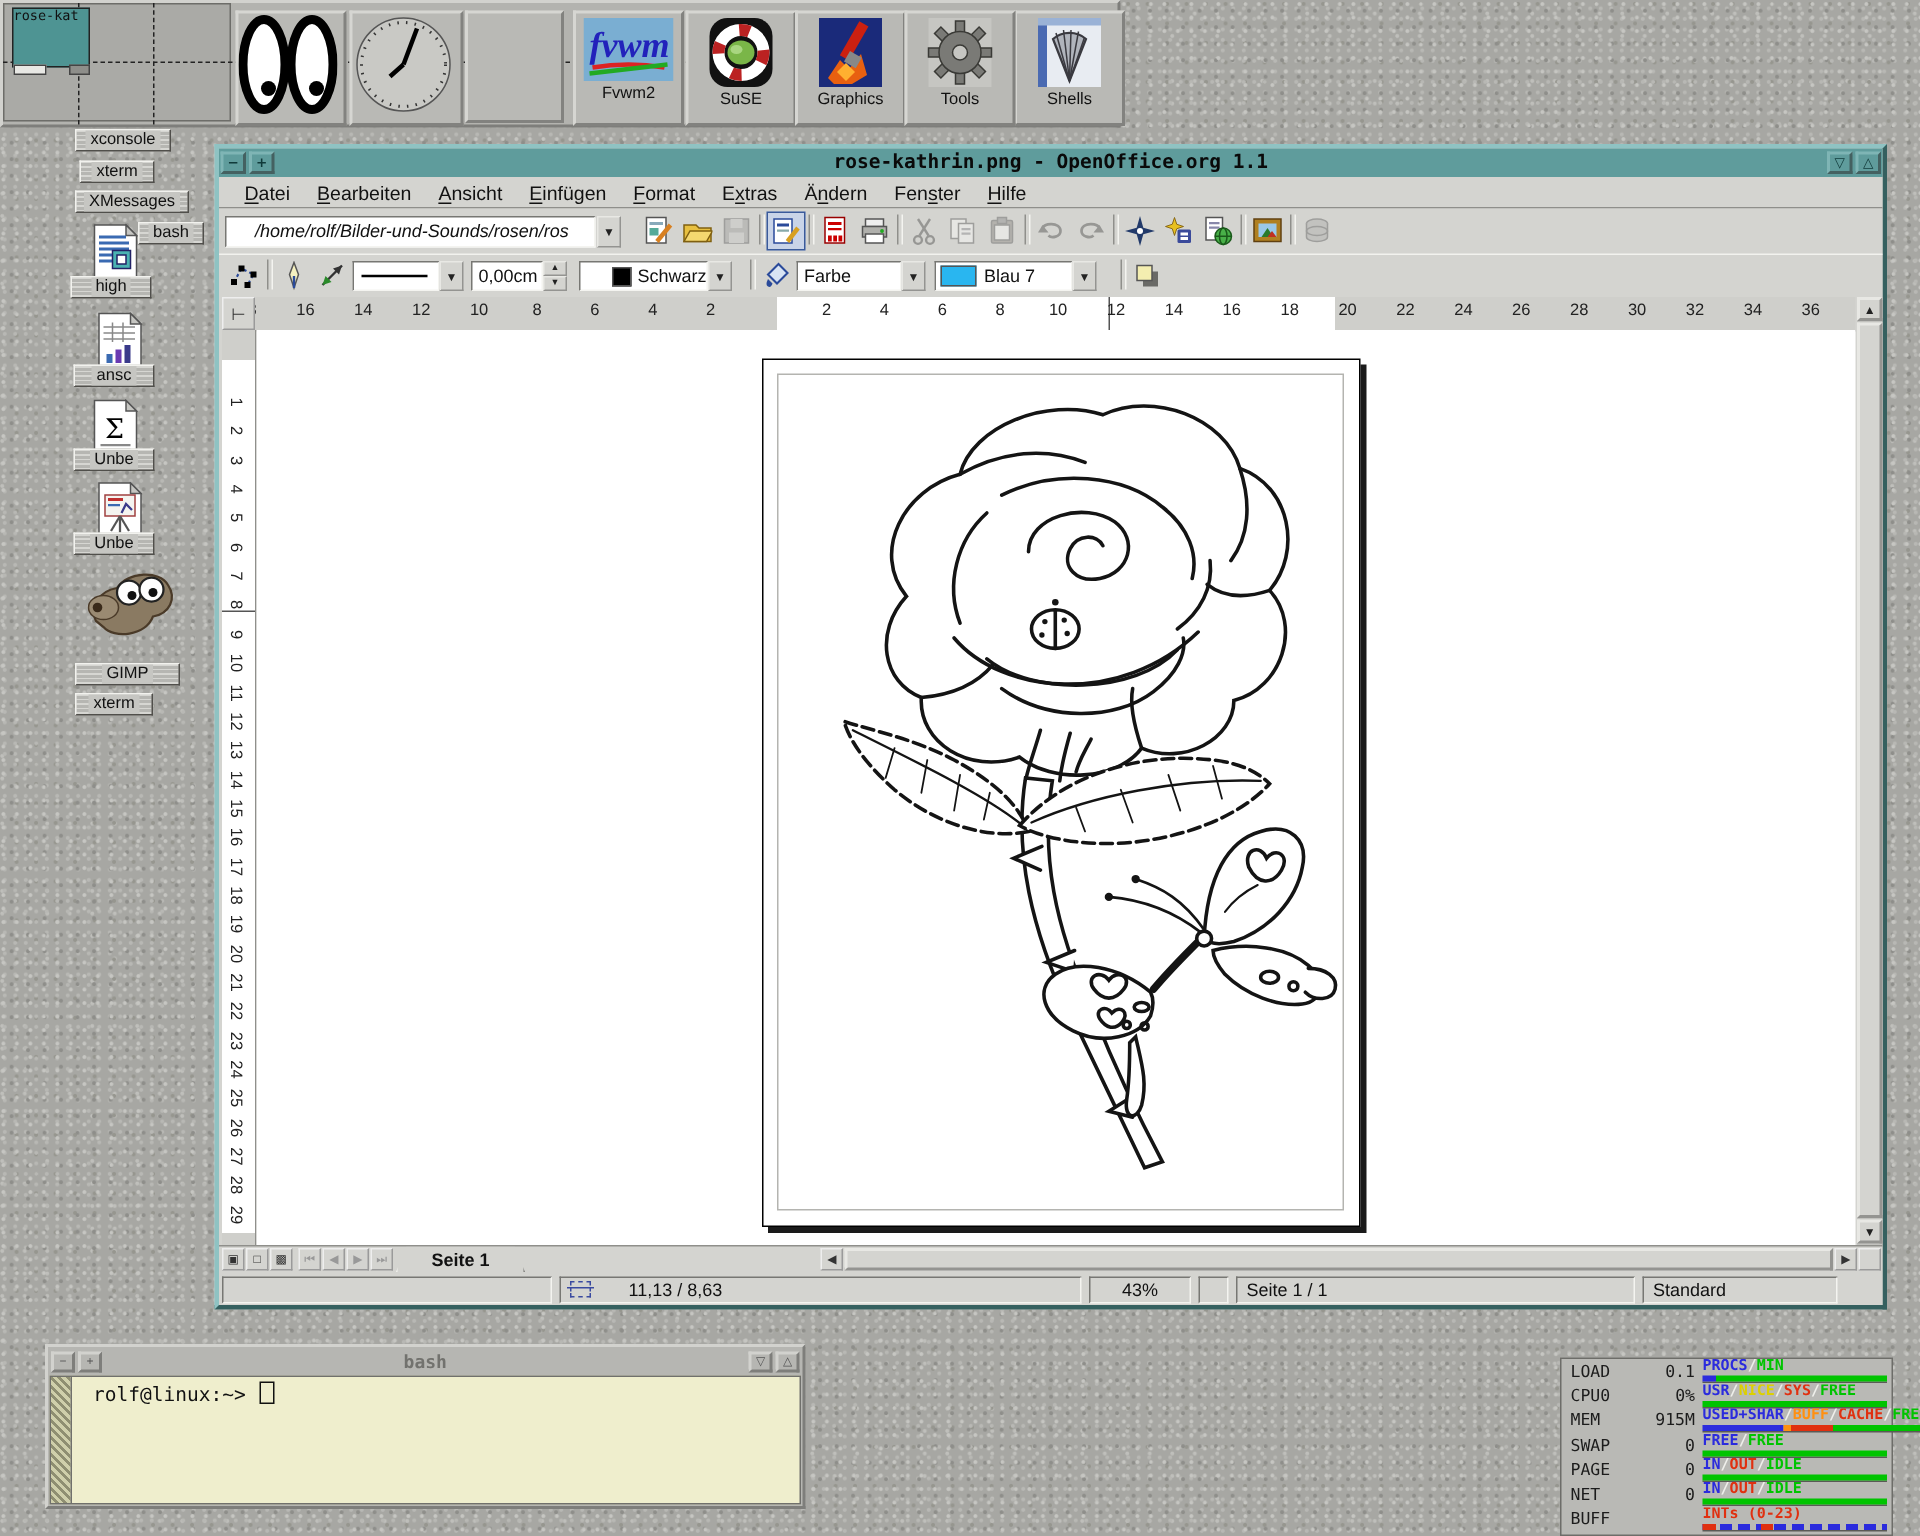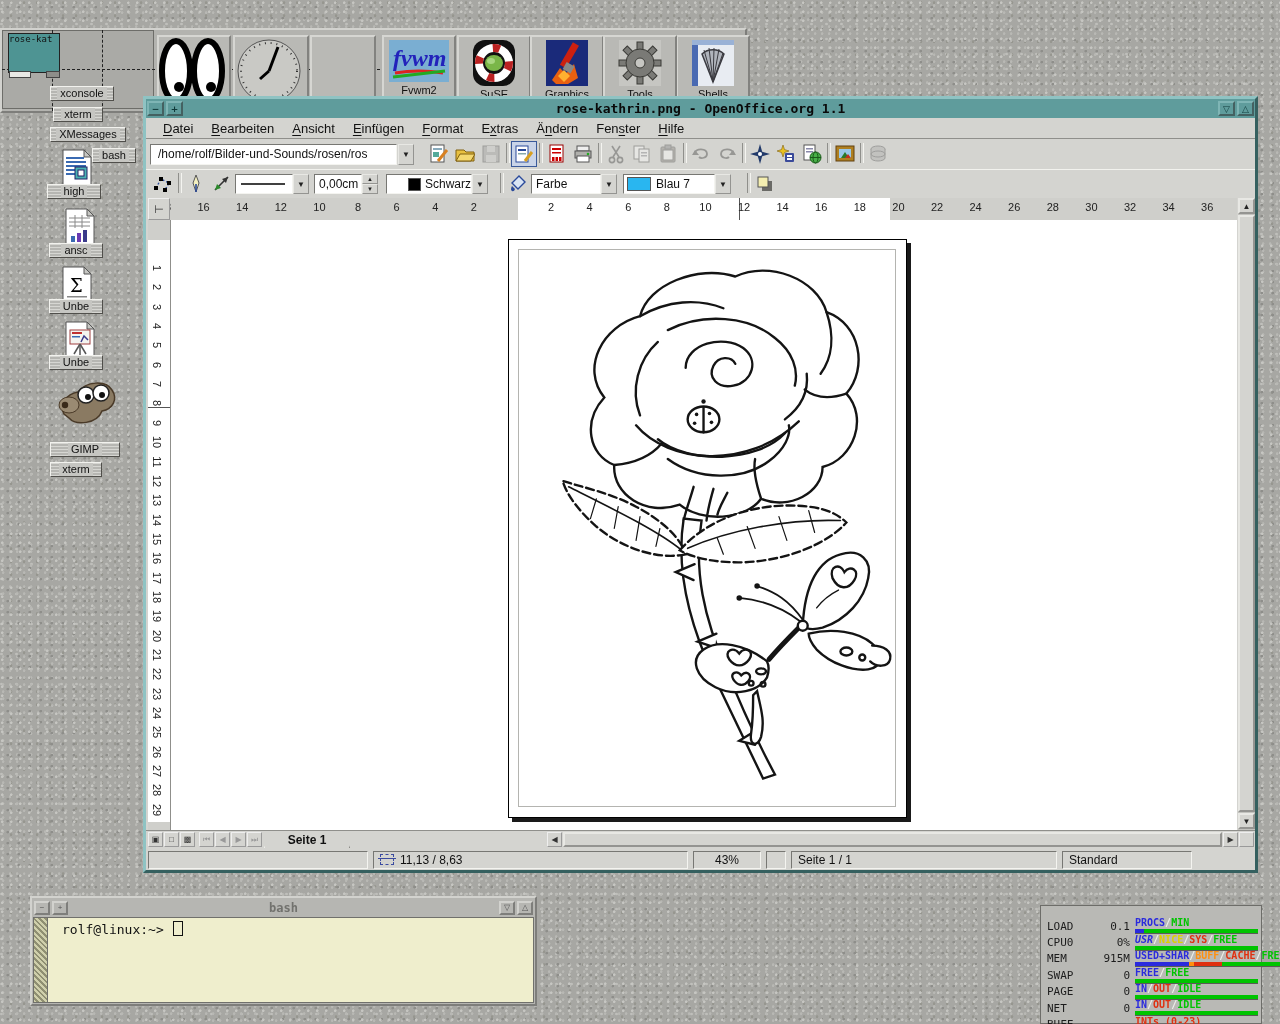--- a/index.html
+++ b/index.html
@@ -11,21 +11,21 @@
       radial-gradient(circle at 25% 30%, #c6c6c2 0 1px, transparent 1.6px),
       radial-gradient(circle at 70% 65%, #8e8e8a 0 1px, transparent 1.6px),
       radial-gradient(circle at 45% 80%, #b8b8b4 0 1px, transparent 1.6px),
       radial-gradient(circle at 85% 20%, #96968f 0 1px, transparent 1.6px),
       radial-gradient(circle at 10% 60%, #bfbfbb 0 1px, transparent 1.6px);
     background-size:9px 9px,11px 11px,7px 7px,13px 13px,15px 15px;
   }
   .abs{position:absolute;}
   .raised{background:#b9b9b5;border:2px outset #d6d6d2;}
   
-  #taskbar{left:0;top:0;width:747px;height:85px;background:#b3b3af;border:2px outset #d2d2ce;box-sizing:border-box;margin-top:28px;}
+  #taskbar{left:0;top:0;width:747px;height:85px;background:#b3b3af;border:2px outset #d2d2ce;box-sizing:border-box;}
   .appbtn{top:5px;width:70px;height:73px;display:flex;flex-direction:column;align-items:center;justify-content:flex-start;}
   .appbtn svg{margin-top:3px;}
   .appbtn .albl{font-size:11px;color:#111;margin-top:2px;}
   #pager{left:2px;top:2px;width:150px;height:77px;background:#aaaaa6;border:1px solid #6d6d69;}
   .pgline{position:absolute;border-left:1px dashed #222;width:0;top:0;bottom:0;}
   .pghline{position:absolute;border-top:1px dashed #222;height:0;left:0;right:0;}
   #pager-mini{position:absolute;left:6px;top:3px;width:50px;height:38px;background:#4e9493;border:1px solid #222;font:9px "DejaVu Sans Mono",monospace;color:#111;overflow:hidden;}
   
   .chip{position:absolute;height:15px;box-sizing:border-box;background:#c6c6c2;
     background-image:repeating-linear-gradient(0deg,#d6d6d2 0 1px,#b6b6b2 1px 3px);
@@ -84,21 +84,21 @@
   
   #term{left:30px;top:896px;width:507px;height:110px;background:#b6b6b2;border:2px outset #d2d2ce;box-sizing:border-box;}
   #termtitle{position:absolute;left:1px;top:1px;right:1px;height:17px;background:#b6b6b2;display:flex;align-items:center;}
   #termtitle .ttxt{flex:1;text-align:center;font:bold 12px "DejaVu Sans Mono",monospace;color:#72726e;}
   .termbtn{width:16px;height:14px;margin:0 1px;background:#b6b6b2;border:2px outset #d2d2ce;box-sizing:border-box;font-size:8px;color:#555;display:flex;align-items:center;justify-content:center;}
   #termbody{position:absolute;left:1px;top:19px;right:1px;bottom:1px;background:#efeecd;border:1px solid #70706c;display:flex;}
   #termscroll{width:13px;background:repeating-linear-gradient(45deg,#cfcfab 0 2px,#8f8f72 2px 4px);border-right:1px solid #70706c;}
   #termtext{flex:1;font:13px "DejaVu Sans Mono",monospace;color:#111;padding:3px 14px;}
   .cursor{display:inline-block;width:8px;height:13px;border:1px solid #111;vertical-align:-2px;margin-left:1px;}
   
-  #monitor{left:1040px;top:905px;width:222px;height:119px;background:#b9b9b5;border:1px solid #6d6d69;box-sizing:border-box;padding:12px 3px 0 6px;}
+  #monitor{left:1040px;top:905px;width:222px;height:119px;background:#b9b9b5;border:1px solid #6d6d69;box-sizing:border-box;padding:0 3px 0 6px;}
   .mrow{display:grid;grid-template-columns:44px 34px 1fr;column-gap:5px;height:16.4px;align-items:center;}
   .mlabel{font:11px "DejaVu Sans Mono",monospace;color:#1c1c1c;}
   .mval{font:11px "DejaVu Sans Mono",monospace;color:#1c1c1c;text-align:right;}
   .mmeter{display:flex;flex-direction:column;justify-content:flex-end;height:100%;}
   .mlegend{font:bold 10px "DejaVu Sans Mono",monospace;line-height:10px;white-space:nowrap;overflow:hidden;}
   .mbar{height:4px;display:flex;margin-top:1px;border-bottom:1px solid #5a5a56;}
   .mbar i{height:100%;}
   .mbar.dashed{background:repeating-linear-gradient(90deg,#2b2bdd 0 8px,#b9b9b5 8px 12px);position:relative;border-bottom:1px solid #5a5a56;}
   .mbar.dashed s{position:absolute;top:0;height:100%;background:#e03010;}
 </style>
@@ -302,21 +302,21 @@
       <span class="menu-item"><u>A</u>nsicht</span>
       <span class="menu-item"><u>E</u>infügen</span>
       <span class="menu-item"><u>F</u>ormat</span>
       <span class="menu-item">E<u>x</u>tras</span>
       <span class="menu-item">Ä<u>n</u>dern</span>
       <span class="menu-item">Fen<u>s</u>ter</span>
       <span class="menu-item"><u>H</u>ilfe</span>
     </div>
 
   <div id="funcbar" class="abs">
-    <div class="field" style="width:247px;height:21px;margin-right:1px;padding-left:7px;overflow:hidden;white-space:nowrap;">
+    <div class="field" style="width:247px;height:21px;margin-right:1px;padding-left:19px;overflow:hidden;white-space:nowrap;font-style:italic;">
       <span>/home/rolf/Bilder-und-Sounds/rosen/ros</span>
     </div>
     <div class="combo-arrow" style="height:21px;margin-right:12px;">▼</div>
     <span id="fb-icons" style="display:flex;align-items:center;">
         <span class="tbi">
           <svg width="20" height="20" viewBox="0 0 20 20">
             <rect x="2" y="1" width="13" height="17" fill="#fff" stroke="#555"></rect>
             <rect x="4" y="4" width="9" height="2" fill="#8ab"></rect>
             <rect x="4" y="8" width="6" height="5" fill="#5a9"></rect>
             <line x1="18" y1="6" x2="9" y2="17" stroke="#d88020" stroke-width="3"></line>
@@ -686,21 +686,21 @@
       </div>
     <div id="tabstrip"></div>
     <div class="mbtn" style="left:401px;top:1px;">◀</div>
     <div id="hthumb"></div>
     <div class="mbtn" style="left:1077px;top:1px;">▶</div>
     <div class="mbtn" style="left:1093px;top:1px;"></div>
   </div>
 
   <div id="statusbar" class="abs">
     <div class="sfield" style="width:220px;margin-left:2px;"></div>
-    <div class="sfield" style="width:315px;">
+    <div class="sfield" style="width:348px;gap:19px;">
       <span class="posicon"></span>
       <span>11,13 / 8,63</span>
     </div>
     <div class="sfield" style="width:68px;justify-content:center;">
       <span>43%</span>
     </div>
     <div class="sfield" style="width:20px;"></div>
     <div class="sfield" style="width:266px;">
       <span>Seite 1 / 1</span>
     </div>
@@ -736,21 +736,21 @@
         <div class="mbar">
           <i style="width: 7%; background: rgb(43, 43, 221);"></i>
           <i style="width: 93%; background: rgb(0, 196, 0);"></i>
         </div>
       </div>
     </div>
     <div class="mrow">
       <span class="mlabel">CPU0</span>
       <span class="mval">0%</span>
       <div class="mmeter">
-        <div class="mlegend"><span style="color: rgb(43, 43, 221); font-style: italic;">USR</span><span style="color: rgb(240, 240, 236);">/</span><span style="color: rgb(221, 208, 0);">NICE</span><span style="color: rgb(240, 240, 236);">/</span><span style="color: rgb(224, 48, 16);">SYS</span><span style="color: rgb(240, 240, 236);">/</span><span style="color: rgb(0, 196, 0);">FREE</span></div>
+        <div class="mlegend"><span style="color: rgb(43, 43, 221);">USR</span><span style="color: rgb(240, 240, 236);">/</span><span style="color: rgb(221, 208, 0);">NICE</span><span style="color: rgb(240, 240, 236);">/</span><span style="color: rgb(224, 48, 16);">SYS</span><span style="color: rgb(240, 240, 236);">/</span><span style="color: rgb(0, 196, 0);">FREE</span></div>
         <div class="mbar">
           <i style="width: 100%; background: rgb(0, 196, 0);"></i>
         </div>
       </div>
     </div>
     <div class="mrow">
       <span class="mlabel">MEM</span>
       <span class="mval">915M</span>
       <div class="mmeter">
         <div class="mlegend"><span style="color: rgb(43, 43, 221);">USED+SHAR</span><span style="color: rgb(240, 240, 236);">/</span><span style="color: rgb(255, 144, 16);">BUFF</span><span style="color: rgb(240, 240, 236);">/</span><span style="color: rgb(224, 48, 16);">CACHE</span><span style="color: rgb(240, 240, 236);">/</span><span style="color: rgb(0, 196, 0);">FREE</span></div>

